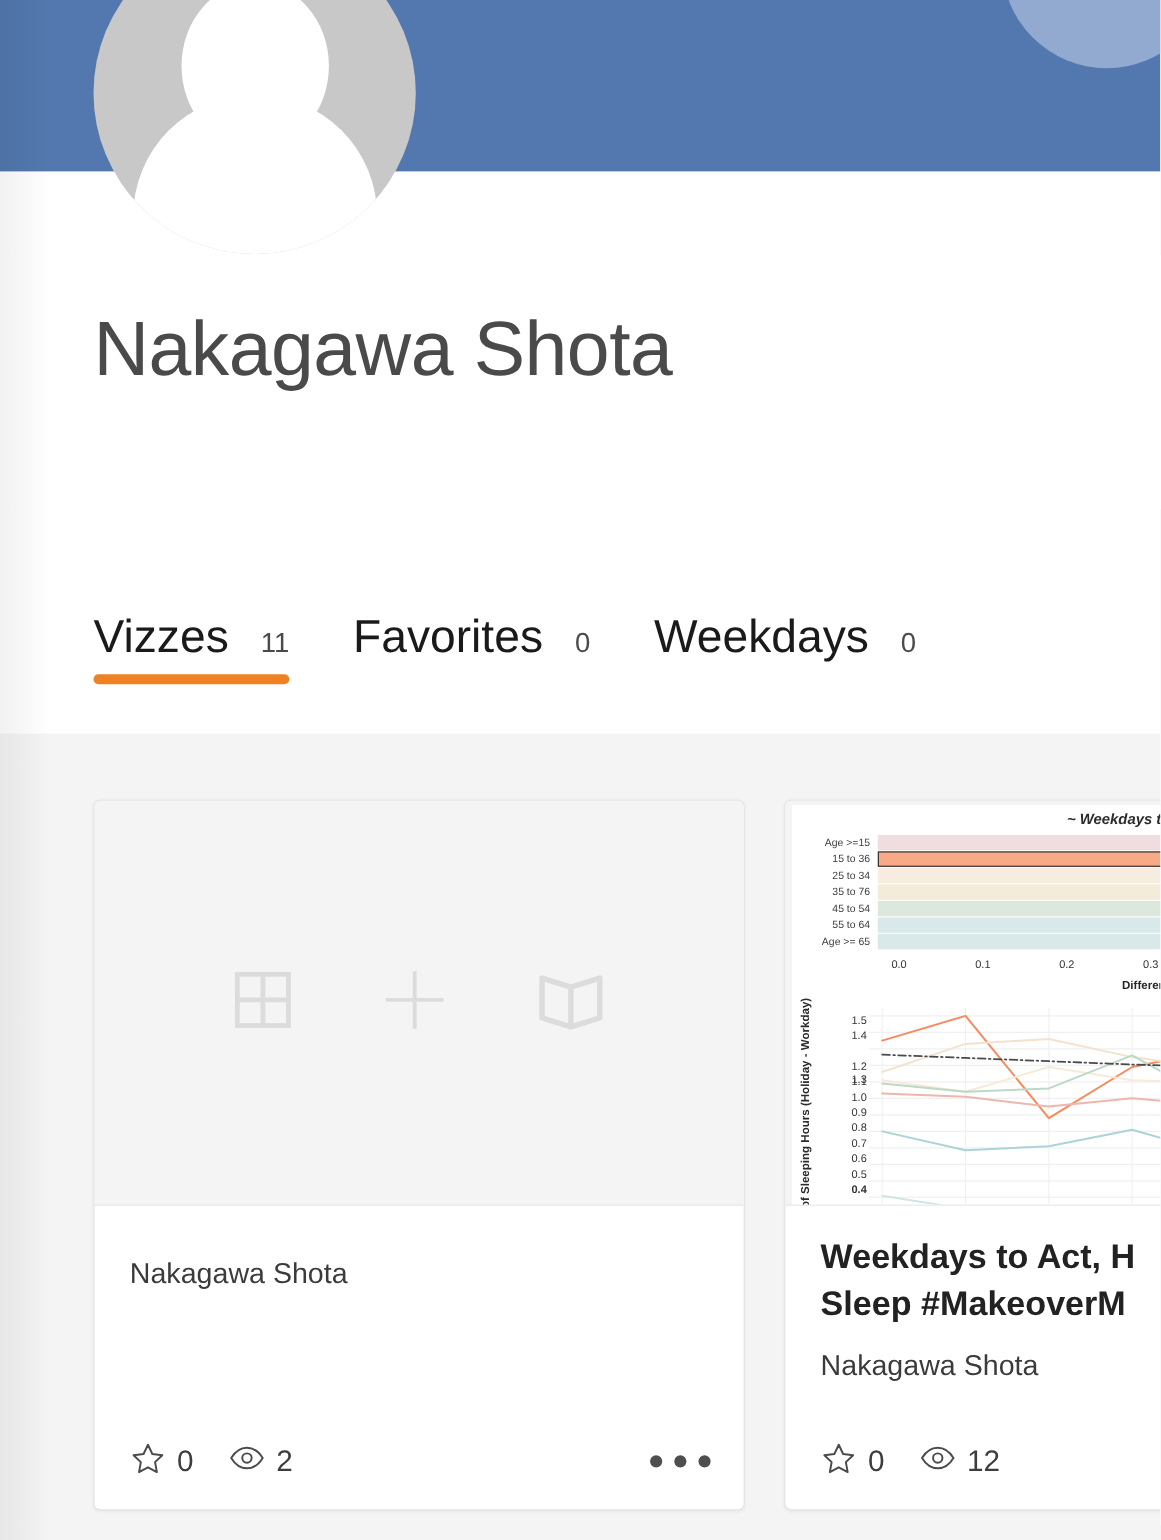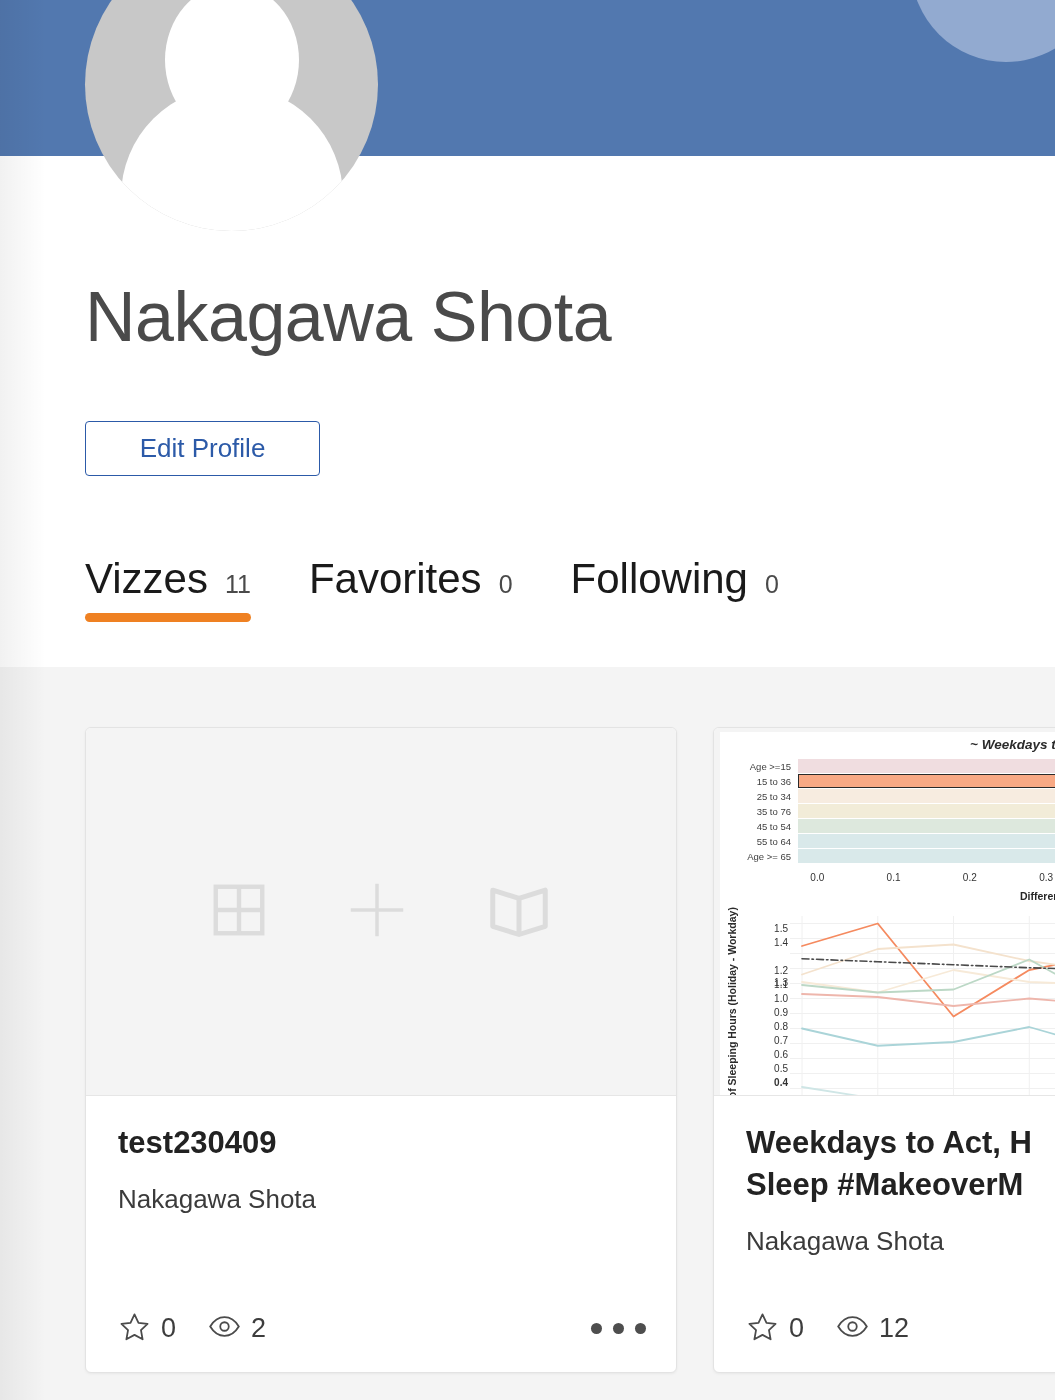--- a/index.html
+++ b/index.html
@@ -147,21 +147,21 @@
   }
   .tab-label {
     font-size: 42px;
     line-height: 50px;
     color: #1a1a1a;
     font-weight: 400;
   }
   .tab-count {
     font-size: 25px;
     color: #4a4a4a;
-    margin-left: 17px;
+    margin-left: 29px;
   }
   .tab-underline {
     position: absolute;
     left: 0;
     bottom: 0;
     height: 9px;
     width: 100%;
     border-radius: 5px;
     background: #ef8122;
   }
@@ -385,37 +385,36 @@
 
   <div class="profile-panel"></div>
 
   <div class="avatar">
     <div class="avatar-head"></div>
     <div class="avatar-body"></div>
   </div>
 
   <div class="profile-name">Nakagawa Shota</div>
 
-  <button class="edit-profile-btn">Edit Profile</button>
 
   <div class="tabs">
 
     <div class="tab">
       <span class="tab-label">Vizzes</span>
       <span class="tab-count">11</span>
       <span class="tab-underline"></span>
     </div>
 
     <div class="tab">
       <span class="tab-label">Favorites</span>
       <span class="tab-count">0</span>
     </div>
 
     <div class="tab">
-      <span class="tab-label">Following</span>
+      <span class="tab-label">Weekdays</span>
       <span class="tab-count">0</span>
     </div>
 
 
   </div>
 
   <div class="content">
 
     <div class="card card-1">
 
@@ -435,21 +434,20 @@
         </span>
         <span class="ph-icon">
           <svg width="70" height="70" viewBox="0 0 24 24" fill="none" stroke="currentColor" stroke-width="1.7" stroke-linejoin="round">
             <path d="M3 5.2 L12 8 L21 5.2 L21 17.6 L12 20.4 L3 17.6 Z"></path>
             <line x1="12" y1="8" x2="12" y2="20.4"></line>
           </svg>
         </span>
       </div>
 
       <div class="card-body">
-        <div class="card-title">test230409</div>
         <div class="card-author">Nakagawa Shota</div>
 
         <div class="card-stats">
           <div class="stat">
             <span class="stat-icon">
               <svg width="33" height="33" viewBox="0 0 24 24" fill="none" stroke="currentColor" stroke-width="1.3" stroke-linejoin="round">
                 <polygon points="12,3.2 14.9,9.3 21.5,10.1 16.7,14.7 17.9,21.3 12,18.1 6.1,21.3 7.3,14.7 2.5,10.1 9.1,9.3"></polygon>
               </svg>
             </span>
             <span class="stat-value">0</span>

